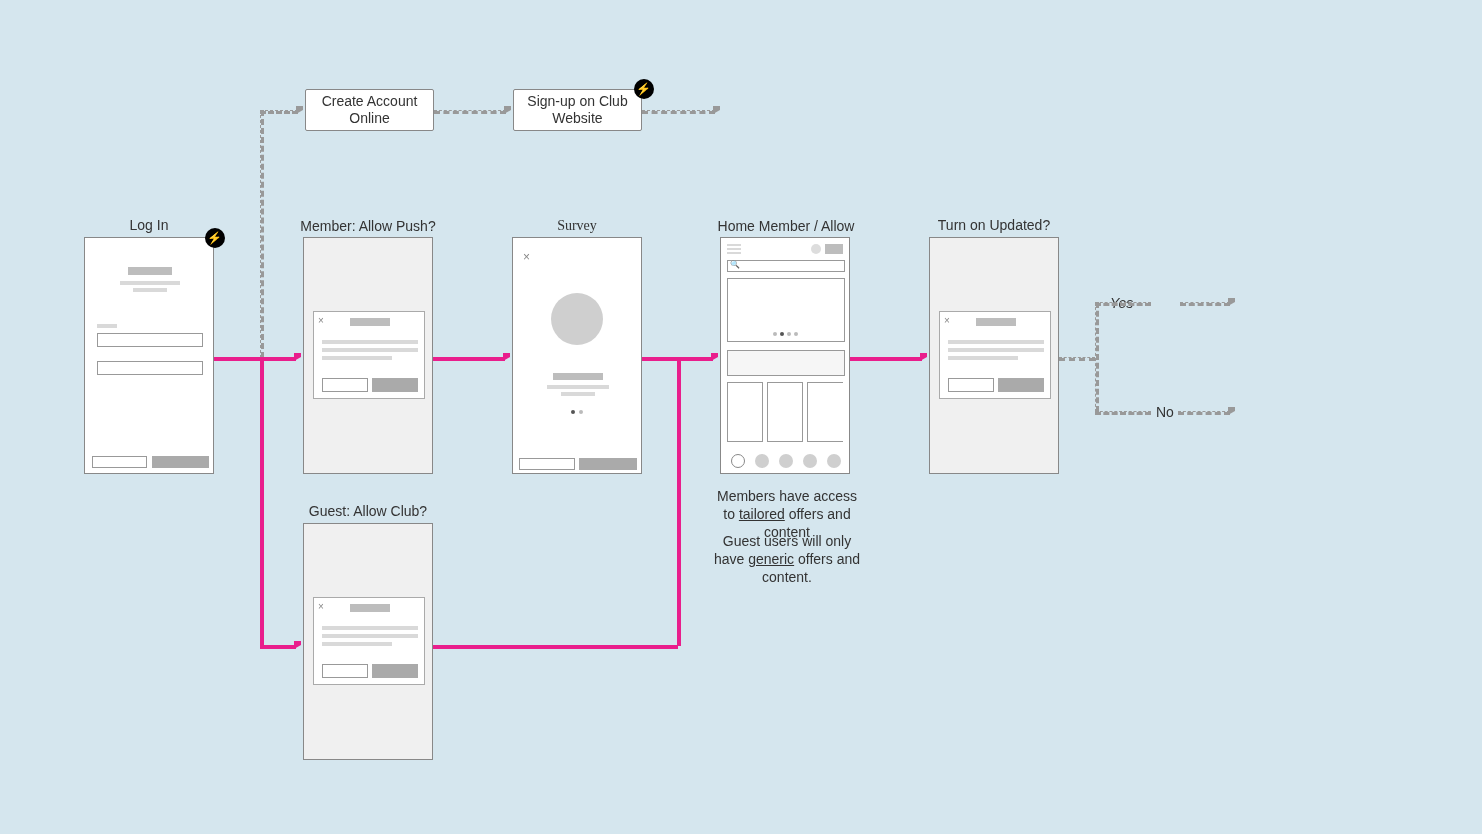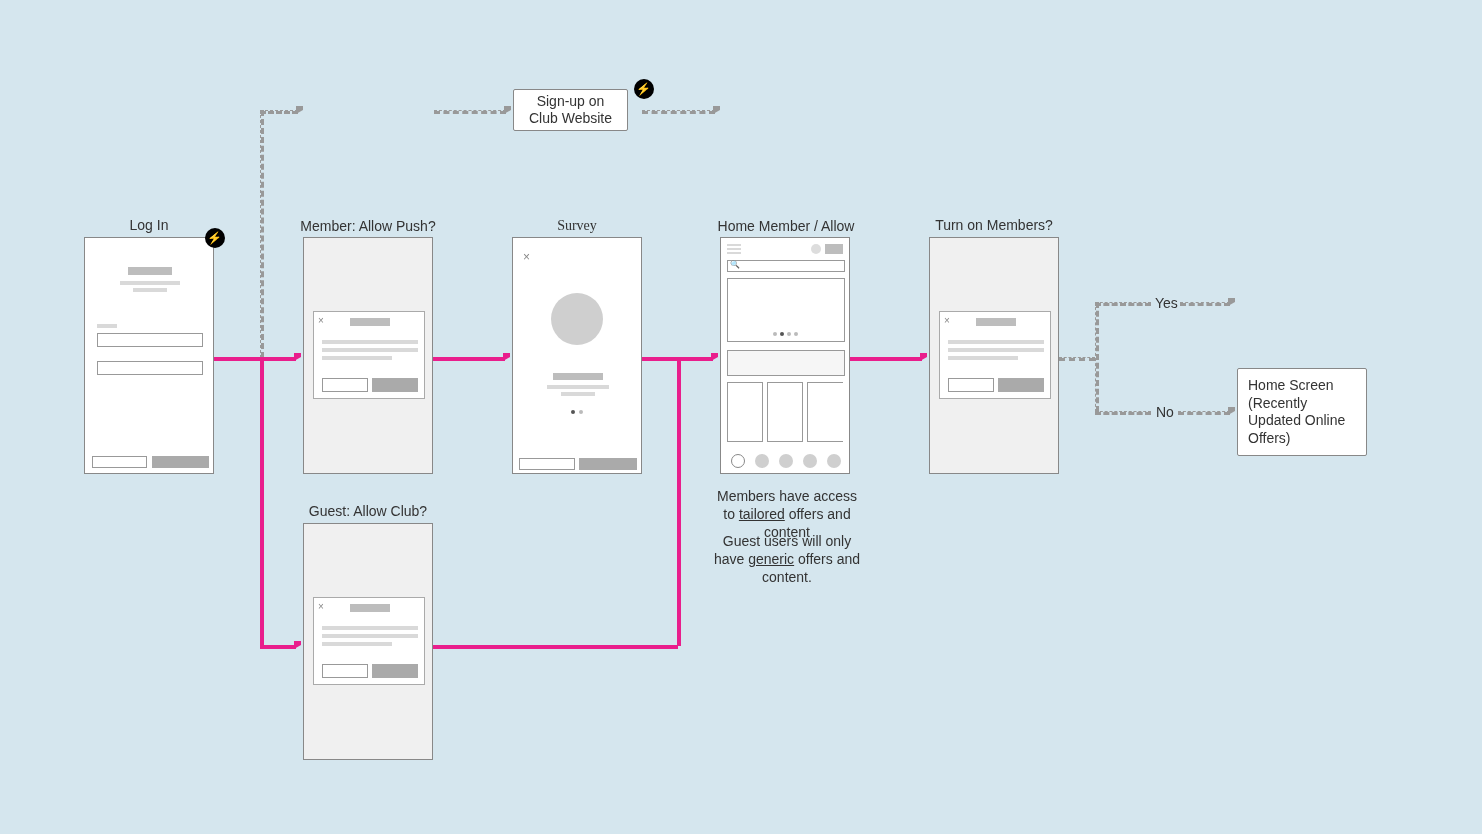--- a/index.html
+++ b/index.html
@@ -111,22 +111,25 @@
   .dot { width: 14px; height: 14px; border-radius: 50%; background: #cfcfcf; }
   .dot.outline { background: #fff; border: 1px solid #888; }
   .dot.sm { width: 4px; height: 4px; background: #bbb; }
   .dot.sm.active { background: #555; }
 </style>
 </head>
 <body>
 
 <div class="canvas">
 
-
-  <div class="node-box" style="left:513px; top:89px; width:115px; height:42px;">
+  <div class="node-box" style="left:305px; top:89px; width:129px; height:42px;">
+    <span>Create Account Online</span>
+  </div>
+
+  <div class="node-box" style="left:513px; top:89px; width:129px; height:42px;">
     <span>Sign-up on Club Website</span>
   </div>
   <div class="badge" style="left:634px; top:79px;">
     <span>⚡</span>
   </div>
 
 
   <div class="vline dash-gray" style="left:260px; top:110px; height:248px;"></div>
   <div class="hline dash-gray" style="left:260px; top:110px; width:38px;"></div>
   <div class="arrow-r gray" style="left:296px; top:106px;"></div>
@@ -221,21 +224,21 @@
     </div>
   </div>
 
   <div class="caption" style="left:712px; top:487px; width:150px;">
     <span>Members have access to </span><span class="u">tailored</span><span> offers and content</span>
   </div>
   <div class="caption" style="left:712px; top:532px; width:150px;">
     <span>Guest users will only have </span><span class="u">generic</span><span> offers and content.</span>
   </div>
 
-  <div class="screen-title" style="left:994px; top:217px; width:160px;">Turn on Members?</div>
+  <div class="screen-title" style="left:994px; top:217px; width:160px;">Turn on Updated?</div>
   <div class="screen" style="left:929px; top:237px; width:130px; height:237px;">
     <div class="card" style="left:9px; top:73px; width:112px; height:88px;">
       <span class="close-x">×</span>
       <div class="bar" style="left:36px; top:6px; width:40px; height:8px;"></div>
       <div class="bar light" style="left:8px; top:28px; width:96px; height:4px;"></div>
       <div class="bar light" style="left:8px; top:36px; width:96px; height:4px;"></div>
       <div class="bar light" style="left:8px; top:44px; width:70px; height:4px;"></div>
       <div class="btn-outline" style="left:8px; top:66px; width:46px; height:14px;"></div>
       <div class="btn-fill" style="left:58px; top:66px; width:46px; height:14px;"></div>
     </div>
@@ -247,25 +250,22 @@
       <span class="close-x">×</span>
       <div class="bar" style="left:36px; top:6px; width:40px; height:8px;"></div>
       <div class="bar light" style="left:8px; top:28px; width:96px; height:4px;"></div>
       <div class="bar light" style="left:8px; top:36px; width:96px; height:4px;"></div>
       <div class="bar light" style="left:8px; top:44px; width:70px; height:4px;"></div>
       <div class="btn-outline" style="left:8px; top:66px; width:46px; height:14px;"></div>
       <div class="btn-fill" style="left:58px; top:66px; width:46px; height:14px;"></div>
     </div>
   </div>
 
-  <div class="node-box" style="left:1237px; top:368px; width:130px; height:88px; justify-content:flex-start; text-align:left; padding:8px 10px;">
-    <span>Home Screen (Recently Updated Online Offers)</span>
-  </div>
-
-  <div class="deco-label" style="left:1155px; top:295px;">Yes</div>
+
+  <div class="deco-label" style="left:1110px; top:295px;font-style:italic;">Yes</div>
   <div class="deco-label" style="left:1156px; top:404px;">No</div>
 
   <div class="hline solid-pink" style="left:214px; top:357px; width:47px;"></div>
 
   <div class="vline solid-pink" style="left:260px; top:357px; height:289px;"></div>
 
   <div class="hline solid-pink" style="left:260px; top:357px; width:36px;"></div>
   <div class="arrow-r pink" style="left:294px; top:353px;"></div>
 
   <div class="hline solid-pink" style="left:260px; top:645px; width:36px;"></div>

